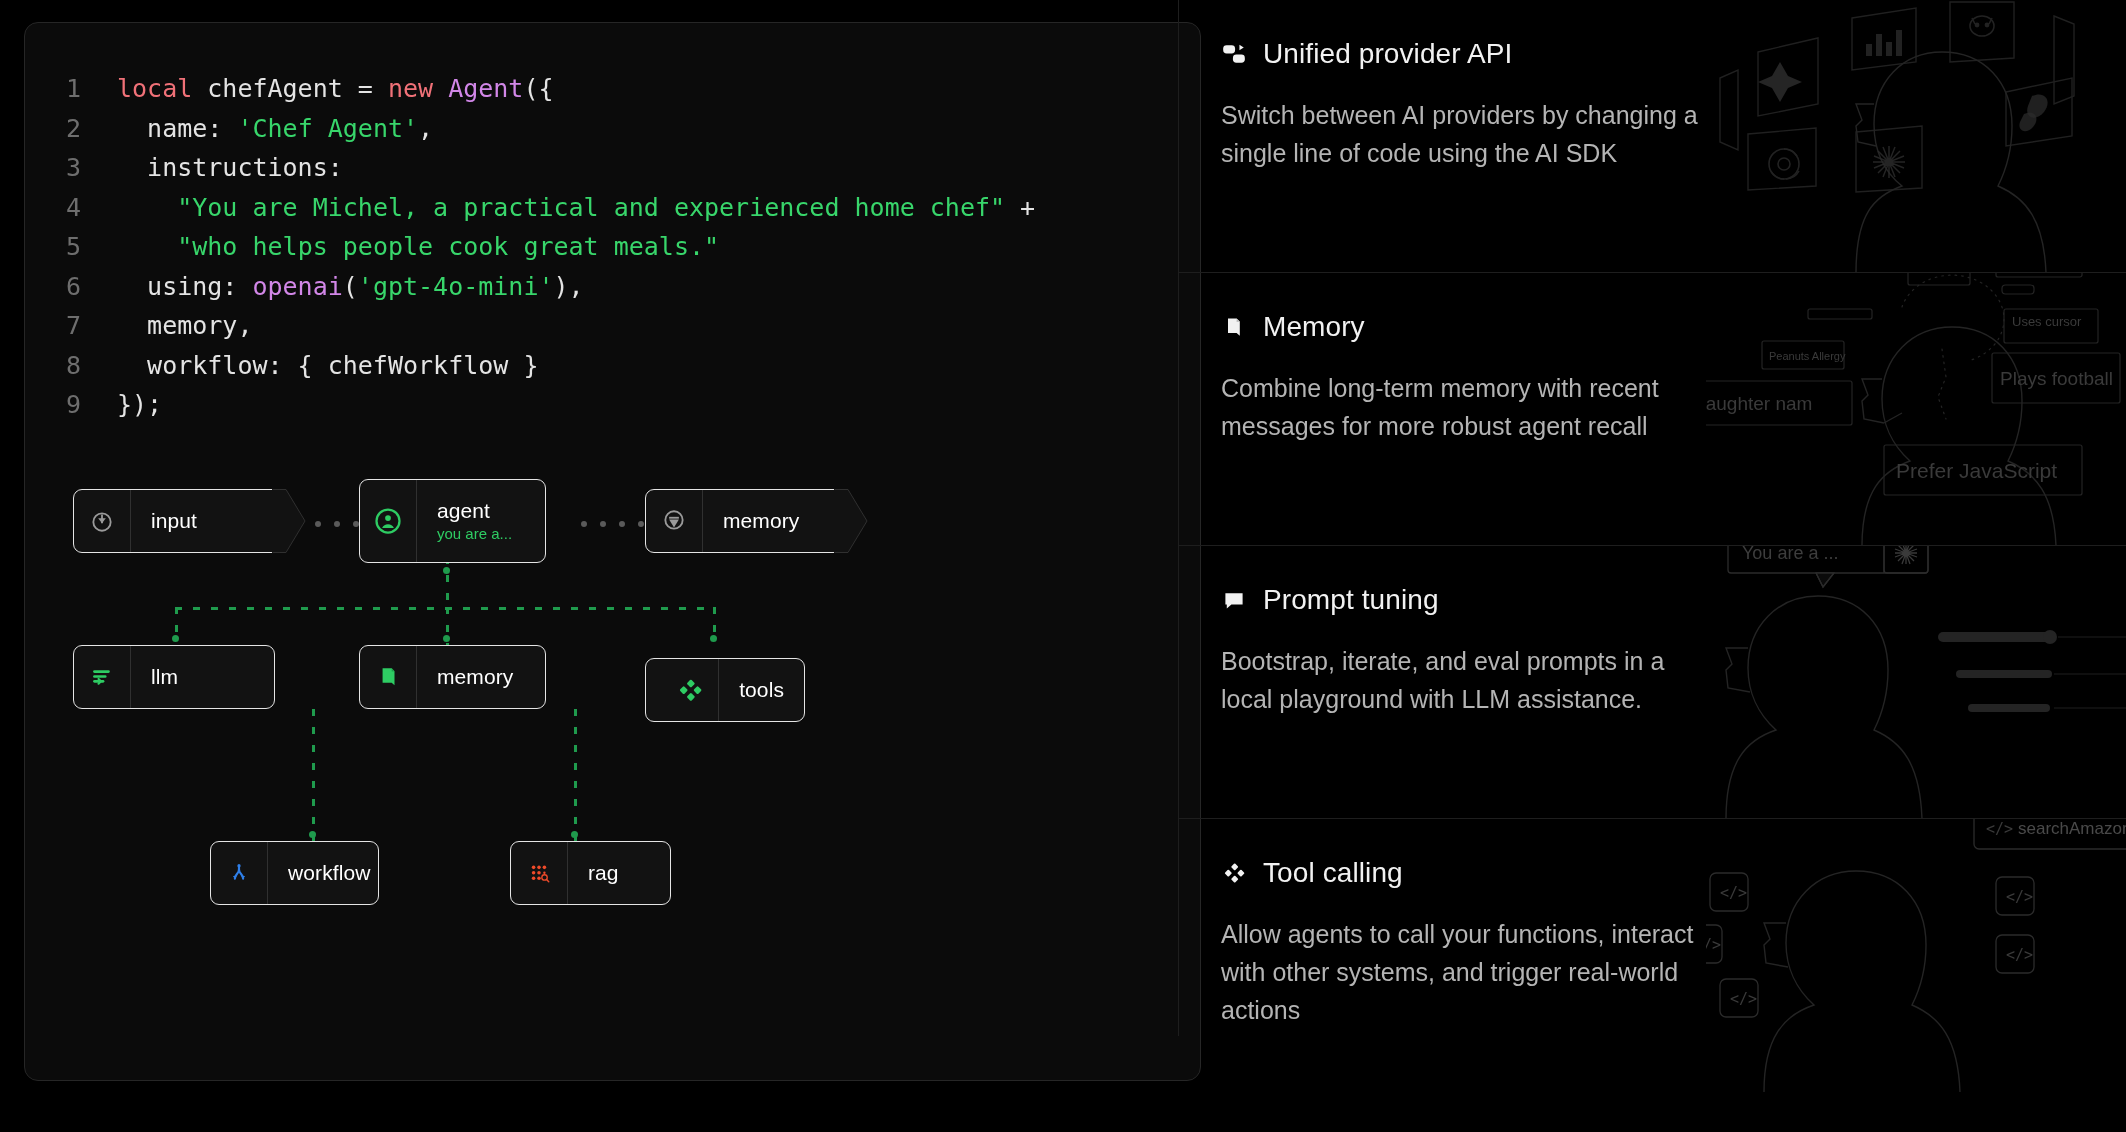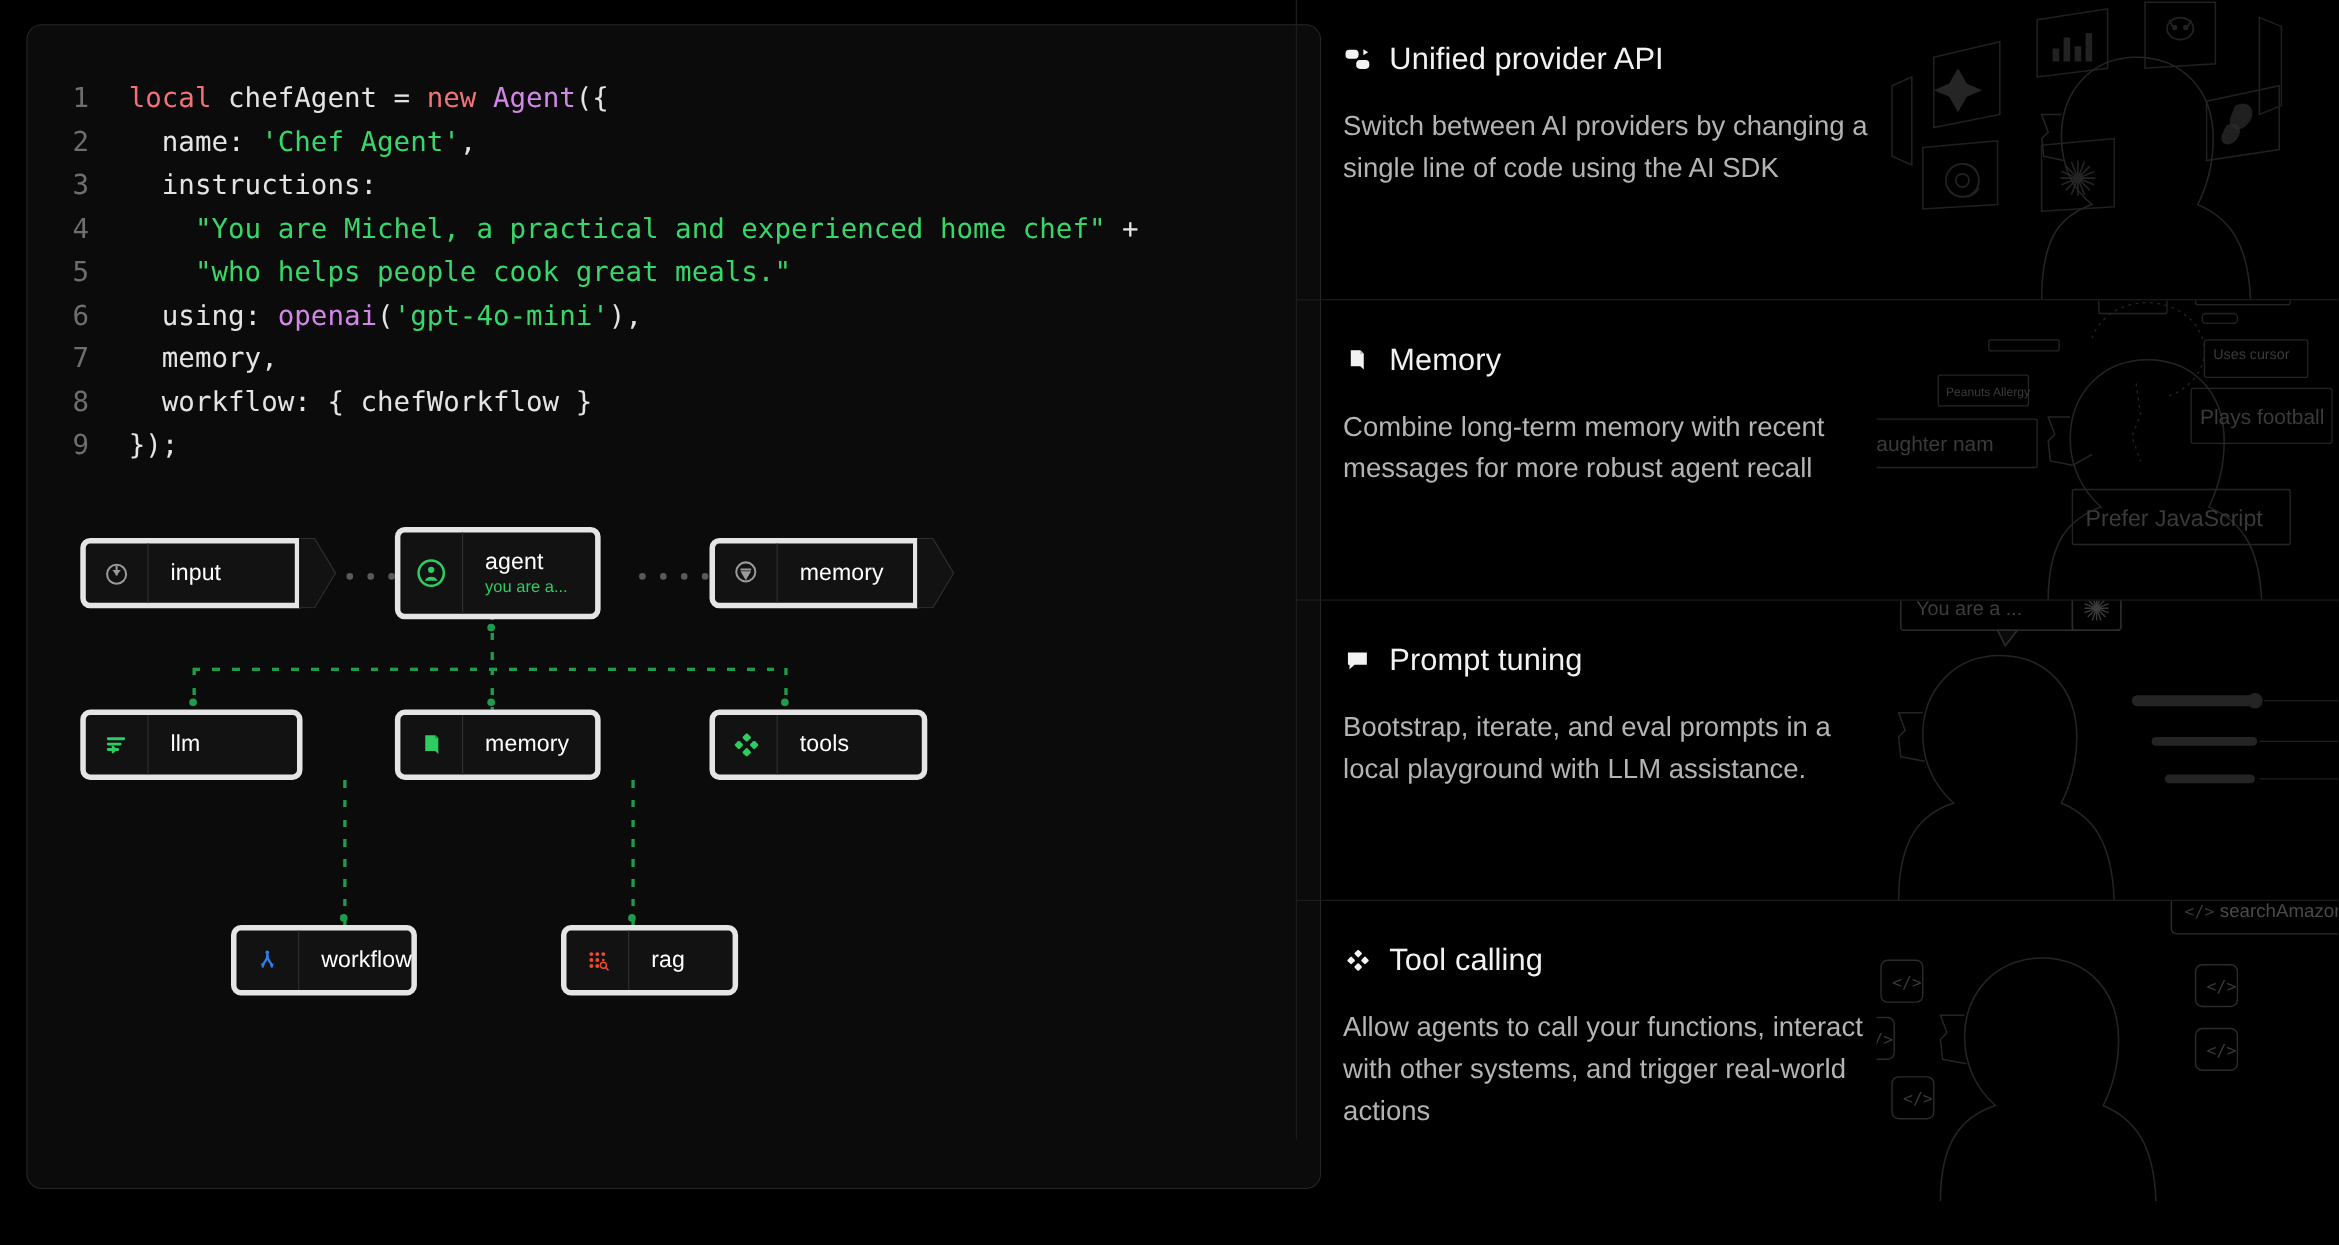--- a/index.html
+++ b/index.html
@@ -21,21 +21,21 @@
        -webkit-user-select:none;user-select:none;flex:none;}
   .ctxt{color:#e4e4e4;}
   .kw{color:#f07178;}        
   .cls{color:#d287e8;}       
   .str{color:#38d66b;}       
   .pl{color:#e4e4e4;}        
 
   
   .flow{position:relative;margin-top:44px;height:560px;}
   .node{position:absolute;display:flex;align-items:stretch;height:64px;
-        background:#121212;border:5px solid #e5e5e5;border-radius:9px;box-sizing:border-box;}
+        background:#121212;border:1px solid #e5e5e5;border-radius:9px;box-sizing:border-box;}
   .node .ic{width:56px;display:flex;align-items:center;justify-content:center;
             border-right:1px solid #303030;flex:none;}
   .node .bd{display:flex;flex-direction:column;justify-content:center;padding:0 20px;}
   .node .ttl{font-size:21px;color:#fff;letter-spacing:.1px;}
   .node .sub{font-size:15px;color:#2ecc63;margin-top:2px;}
   .node.arrow{border-radius:9px 0 0 9px;}
   .arrowhead{position:absolute;top:0;height:64px;width:34px;}
   .arrowhead svg{display:block;}
 
   .dots{position:absolute;display:flex;align-items:center;gap:13px;height:8px;}
@@ -191,21 +191,21 @@
               <path d="M7 4h8.4l2.6 2.6v13.1l-2.6-2.4H7z" fill="#2ecc63"></path>
               <path d="M15.4 4l2.6 2.6-2.6.4z" fill="#1d9c49"></path>
             </svg>
           </div>
           <div class="bd">
               <span class="ttl">memory</span>
             </div>
         </div>
 
         <div class="gdot" style="left:685px;top:166px;"></div>
-        <div class="node" style="left:620px;top:176px;width:198px;">
+        <div class="node" style="left:620px;top:189px;width:160px;justify-content:flex-end;">
           <div class="ic">
             <svg width="26" height="26" viewBox="0 0 24 24" fill="#2ecc63">
               <rect x="10" y="3.2" width="5.6" height="5.6" rx="1.1" transform="rotate(45 12.8 6)"></rect>
               <rect x="3.4" y="9.4" width="5.6" height="5.6" rx="1.1" transform="rotate(45 6.2 12.2)"></rect>
               <rect x="16.2" y="9.4" width="5.6" height="5.6" rx="1.1" transform="rotate(45 19 12.2)"></rect>
               <rect x="10" y="15.6" width="5.6" height="5.6" rx="1.1" transform="rotate(45 12.8 18.4)"></rect>
             </svg>
           </div>
           <div class="bd">
               <span class="ttl">tools</span>

